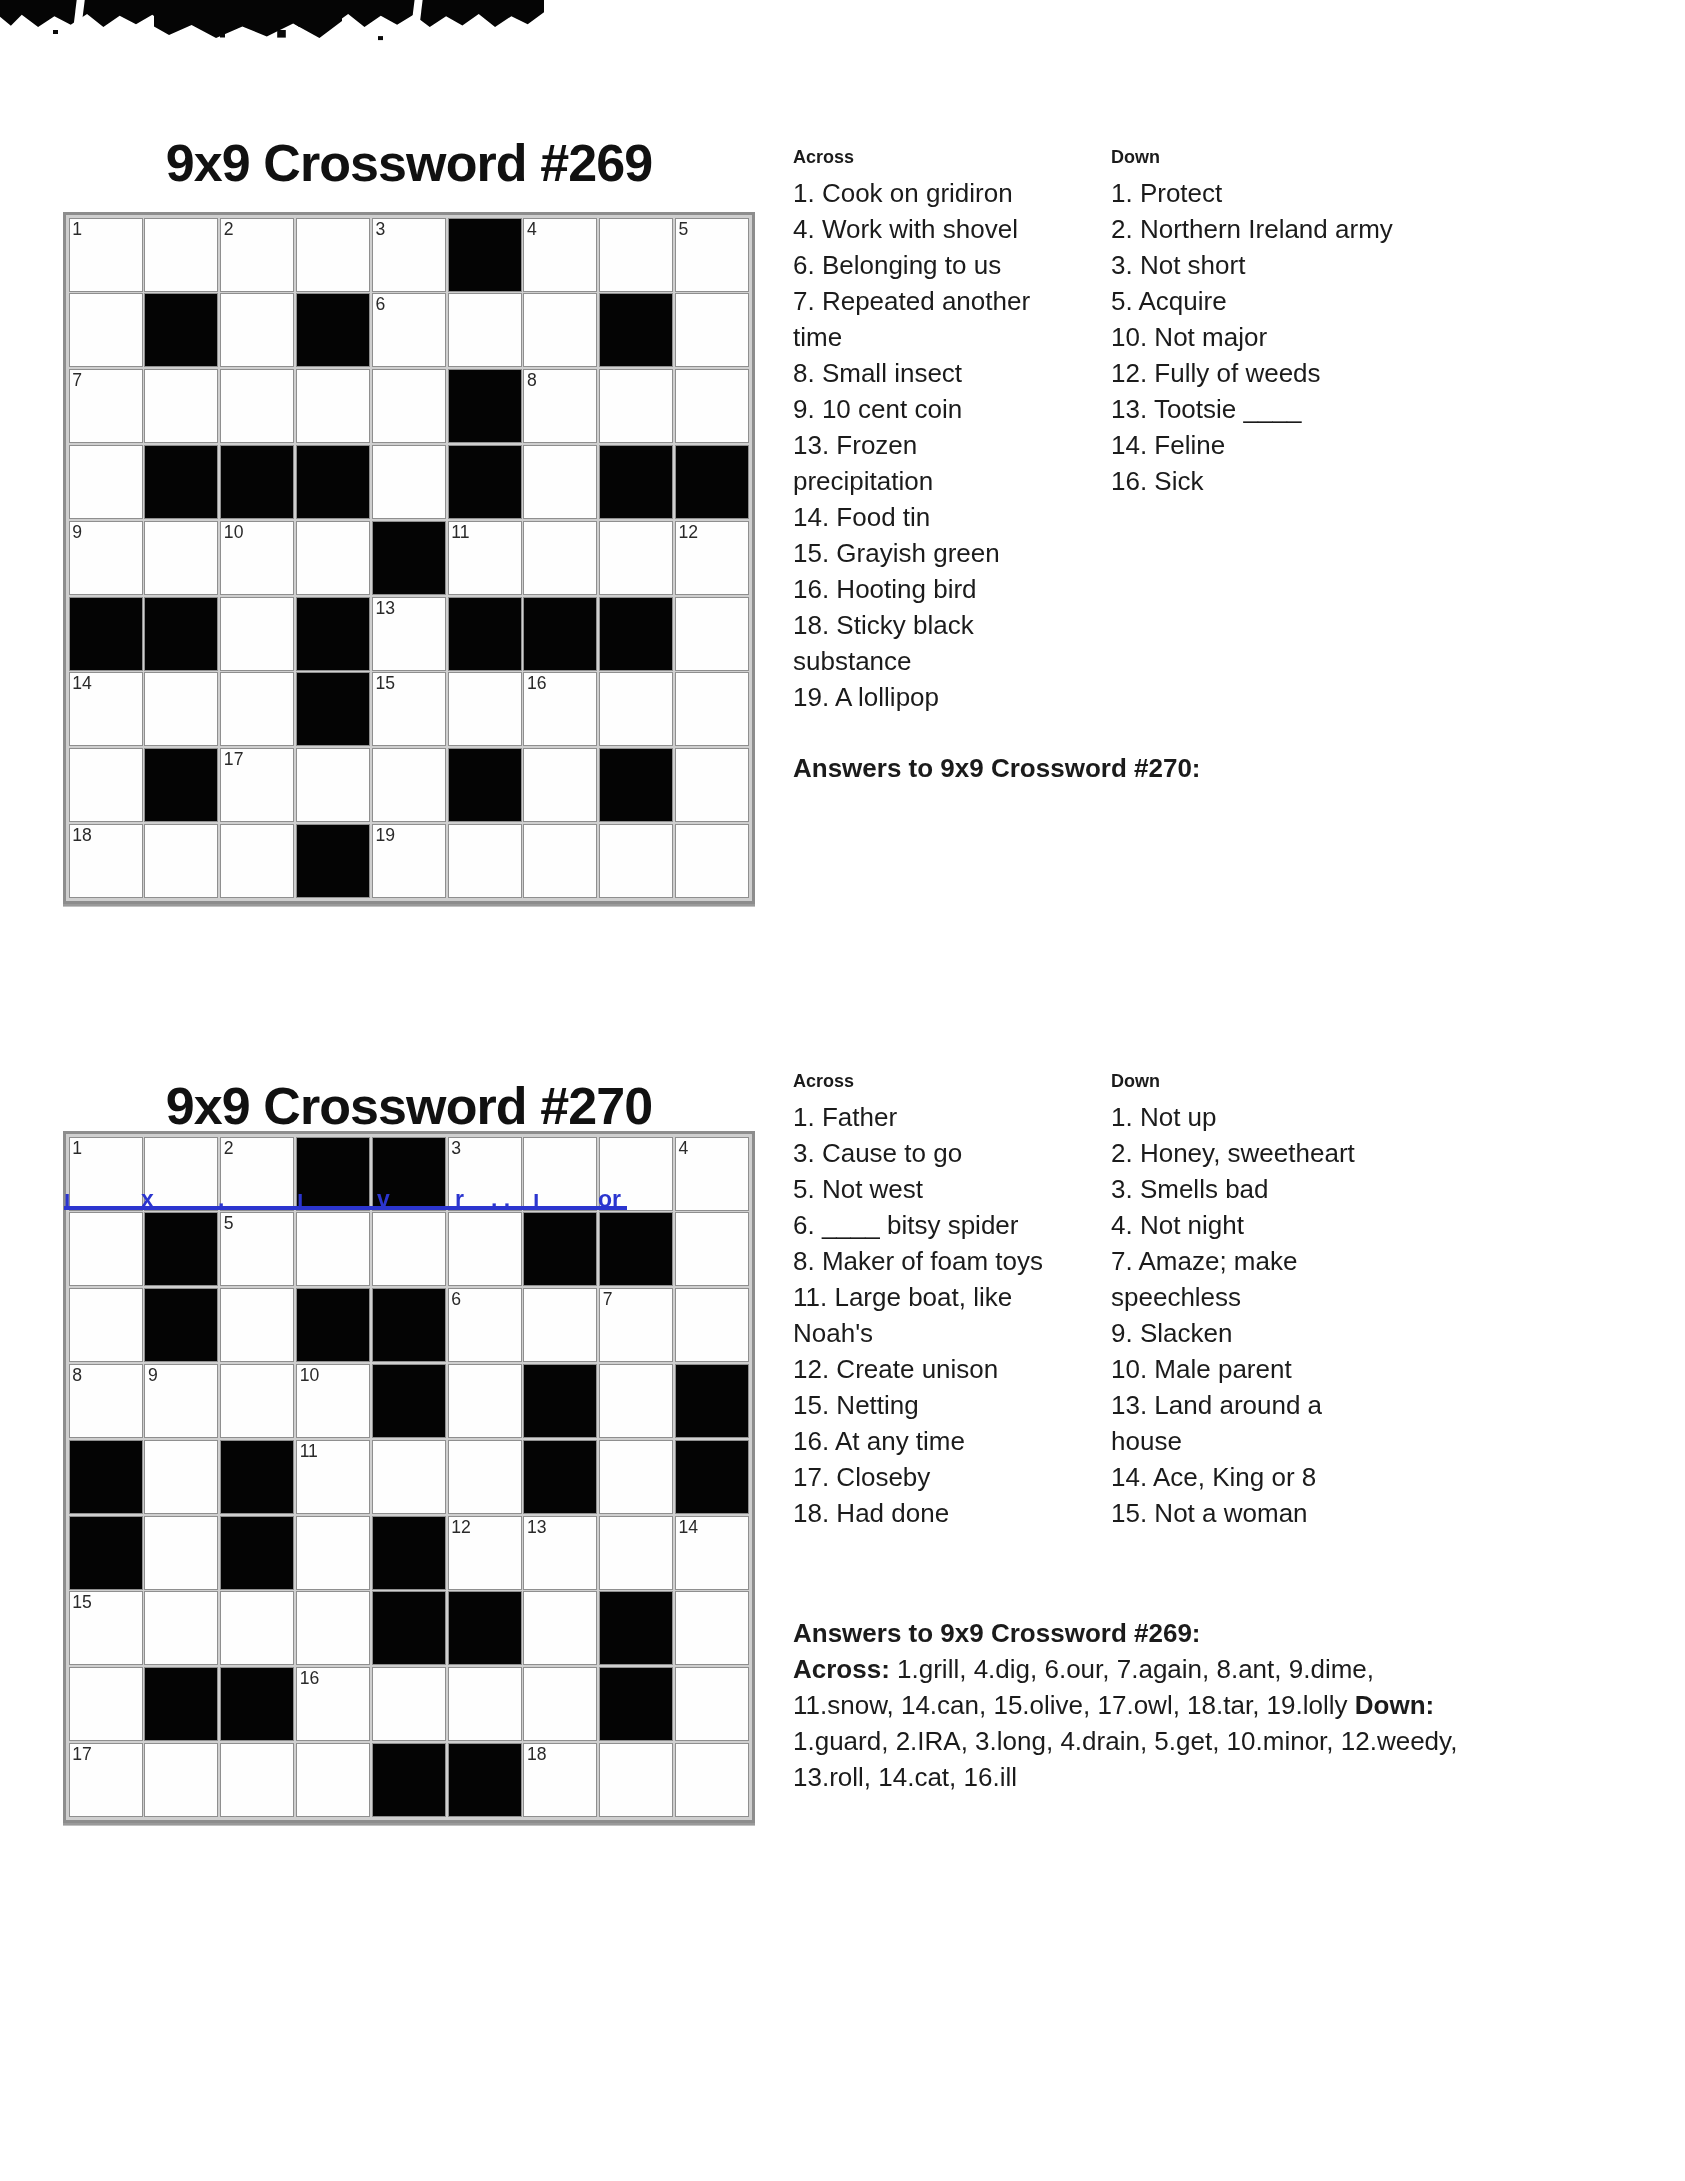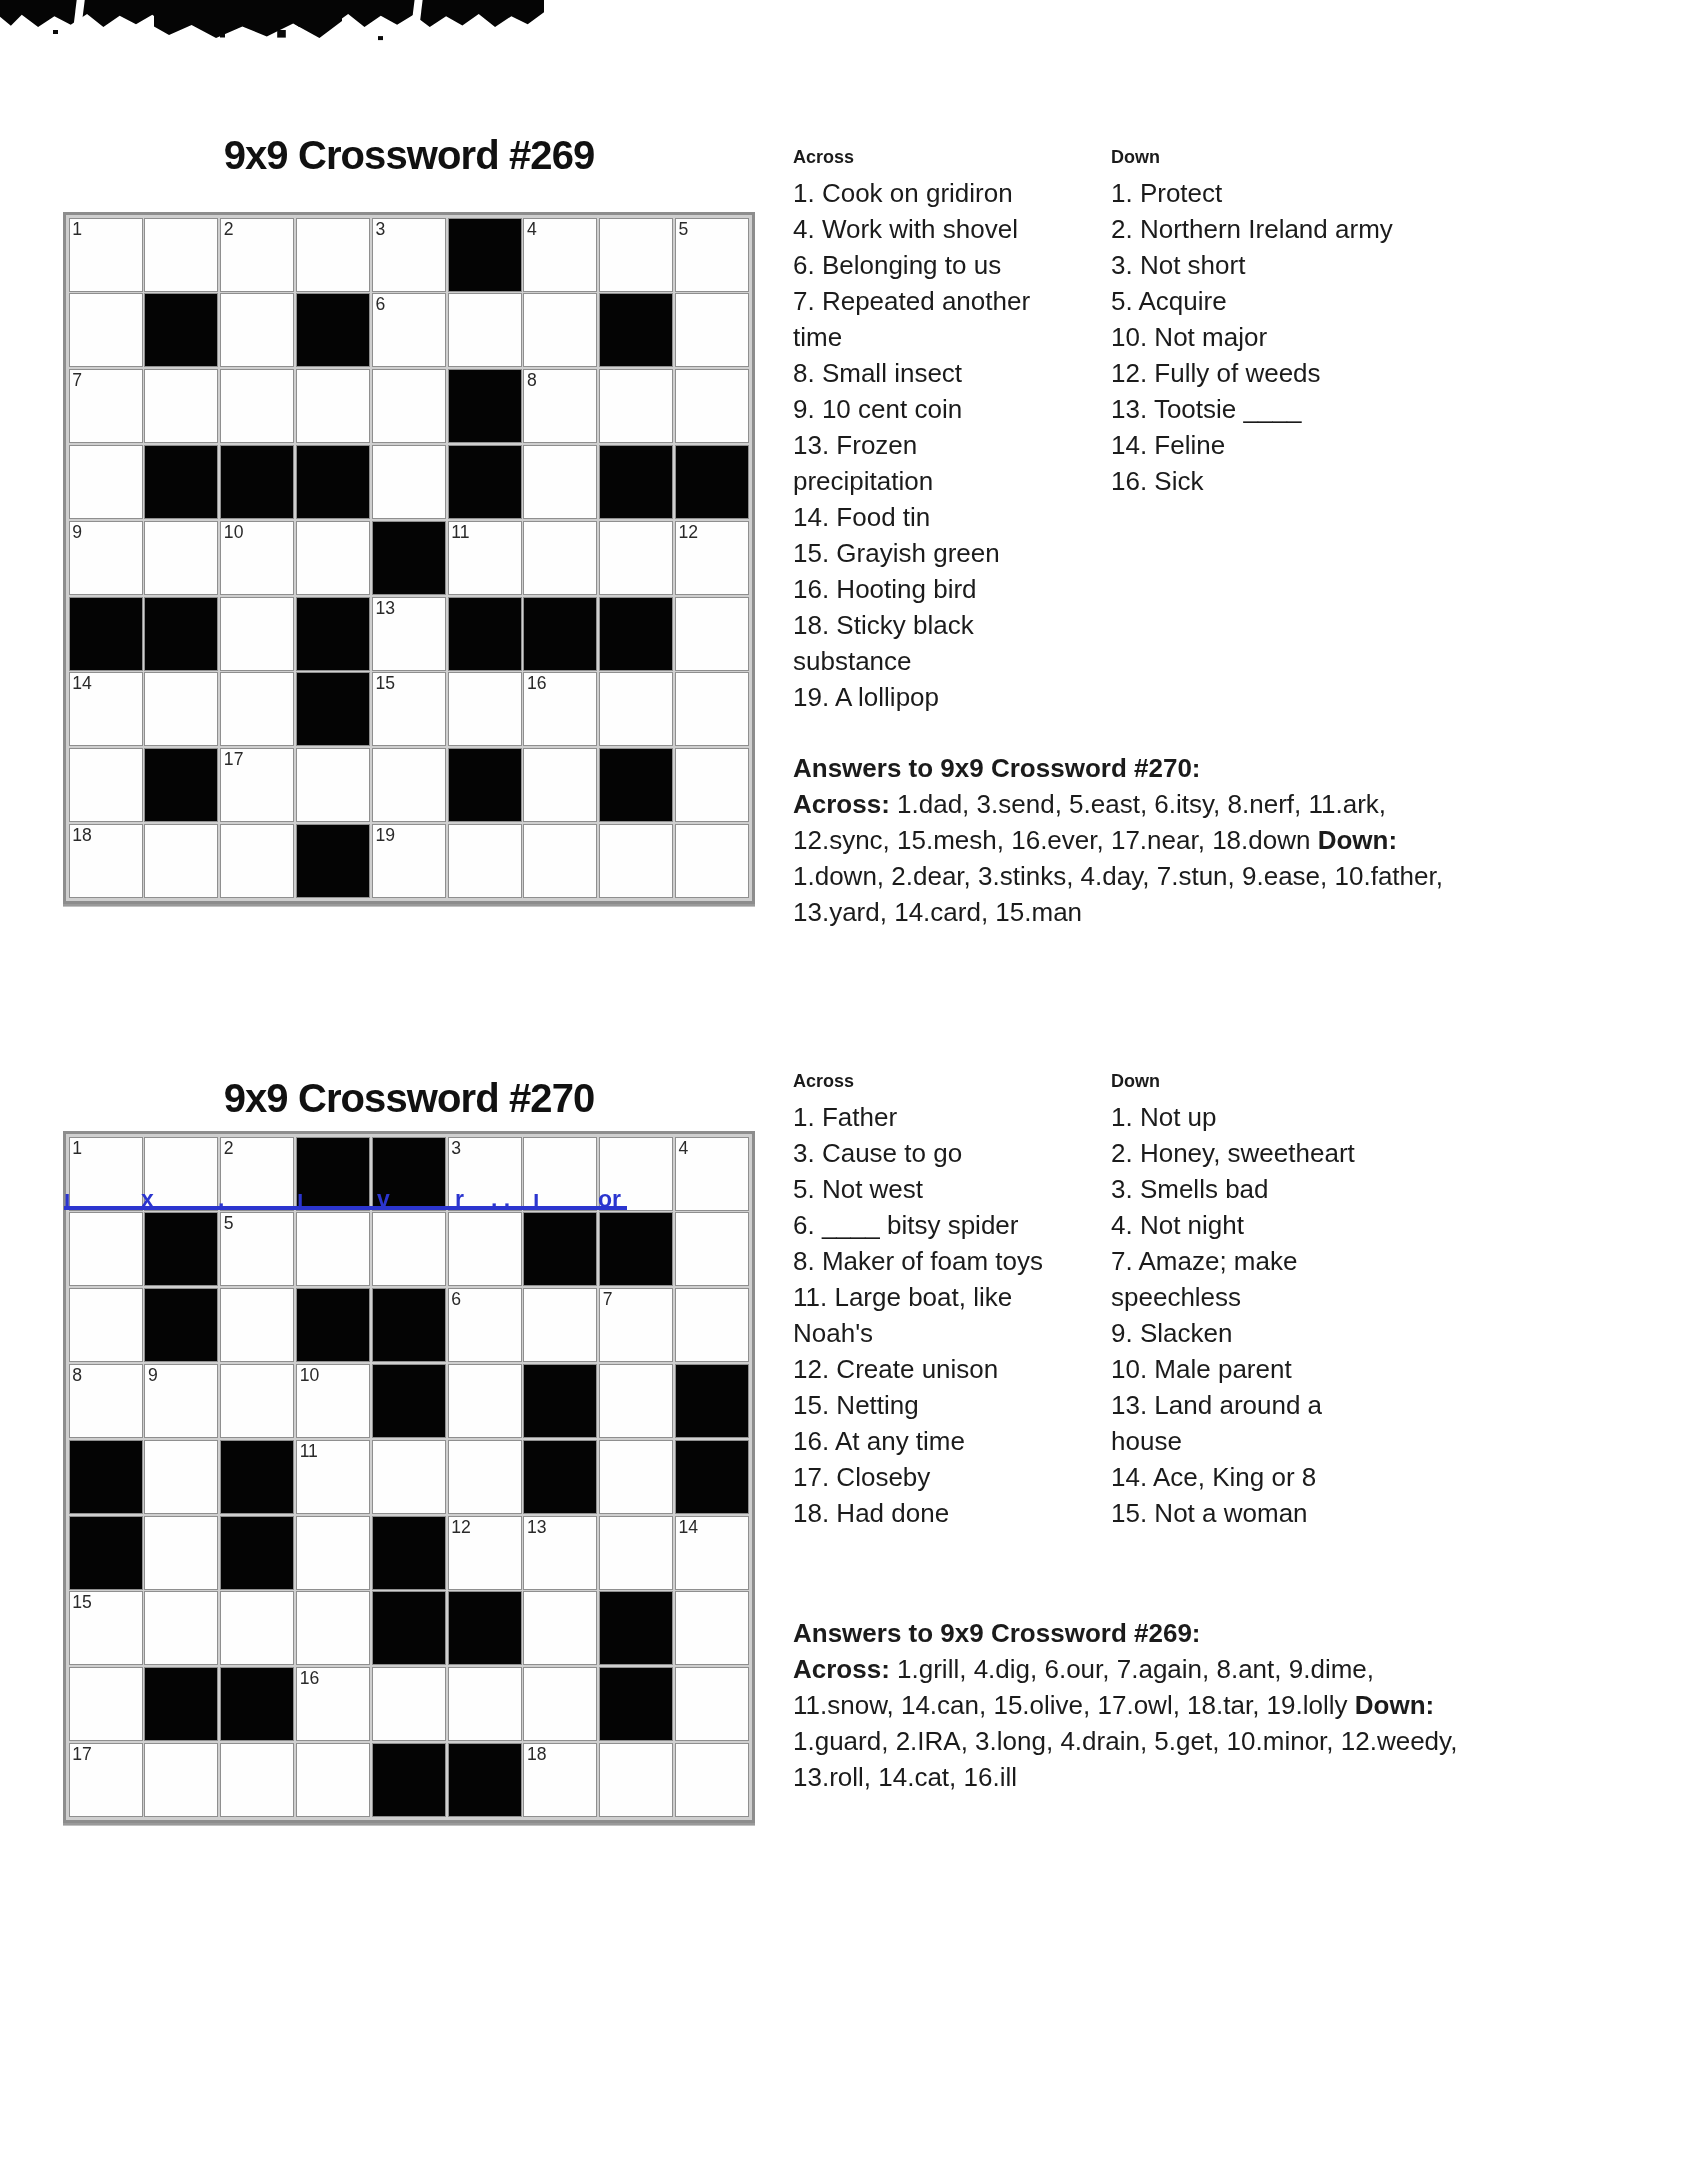--- a/index.html
+++ b/index.html
@@ -3,21 +3,21 @@
 <meta charset="utf-8">
 <style>
   html,body{margin:0;padding:0;background:#ffffff;}
   .sheet{
     position:relative;width:1685px;height:2181px;background:#ffffff;
     font-family:"Liberation Sans",sans-serif;color:#1b1b1b;overflow:hidden;
   }
   
   .ptitle{
     position:absolute;left:63px;width:692px;text-align:center;
-    font-size:40px;font-weight:bold;color:#111;letter-spacing:-0.9px;margin:0;
+    font-size:52px;font-weight:bold;color:#111;letter-spacing:-0.9px;margin:0;
   }
   #title1{top:133px;}
   #title2{top:1076px;}
   
   .xgrid{
     position:absolute;left:63px;background:#cfcfcf;
     border:3.5px solid #8d8d8d;padding:1.8px;box-shadow:0 2.6px 0 #9a9a9a;
   }
   #grid1{top:212px;}
   #grid2{top:1131px;}
@@ -257,24 +257,20 @@
         <div class="clue">10. Not major</div>
         <div class="clue">12. Fully of weeds</div>
         <div class="clue">13. Tootsie ____</div>
         <div class="clue">14. Feline</div>
         <div class="clue">16. Sick</div>
       </div>
   </div>
 
   <div class="answers" id="ans270">
     <div class="ans-head">Answers to 9x9 Crossword #270:</div>
-    <p class="ans-body"><b>Across:</b><span> 1.dad, 3.send, 5.east, 6.itsy, 8.nerf, 11.ark,
-12.sync, 15.mesh, 16.ever, 17.near, 18.down </span><b>Down:</b><span>
-1.down, 2.dear, 3.stinks, 4.day, 7.stun, 9.ease, 10.father,
-13.yard, 14.card, 15.man</span></p>
   </div>
 
   <h1 class="ptitle" id="title2">9x9 Crossword #270</h1>
 
   <div class="xgrid" id="grid2">
       <div class="grow">
         <div class="cell">
           <span class="num">1</span>
         </div>
         <div class="cell"></div>

